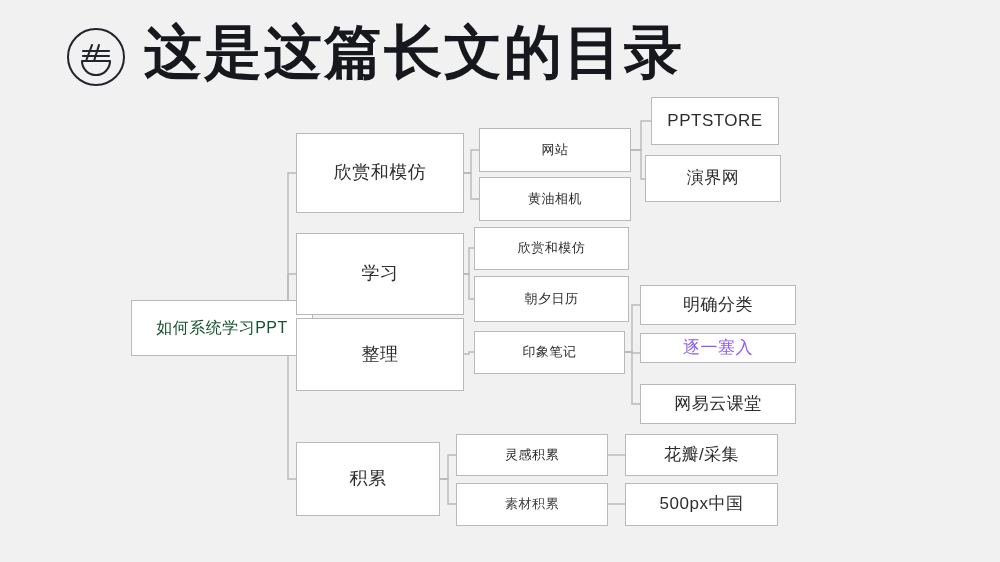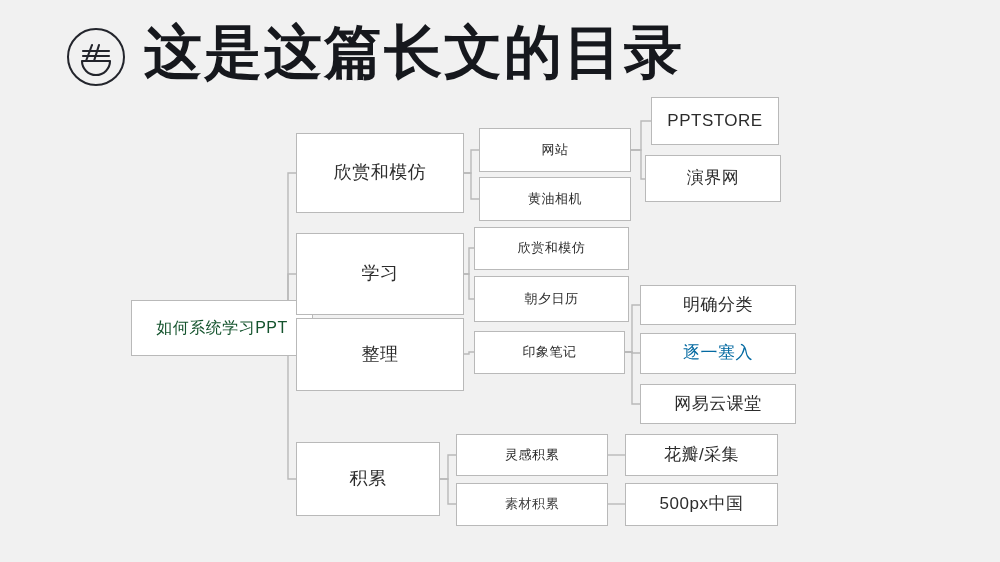--- a/index.html
+++ b/index.html
@@ -158,21 +158,21 @@
       </div>
       <div class="node level-3" style="left: 651px; top: 97px; width: 128px; height: 48px; background: rgb(255, 255, 255); border-color: rgb(185, 185, 185); color: rgb(44, 44, 44);">
         <span>PPTSTORE</span>
       </div>
       <div class="node level-3" style="left: 645px; top: 155px; width: 136px; height: 47px; background: rgb(255, 255, 255); border-color: rgb(185, 185, 185); color: rgb(44, 44, 44);">
         <span>演界网</span>
       </div>
       <div class="node level-3" style="left: 640px; top: 285px; width: 156px; height: 40px; background: rgb(255, 255, 255); border-color: rgb(185, 185, 185); color: rgb(44, 44, 44);">
         <span>明确分类</span>
       </div>
-      <div class="node level-3" style="left: 640px; top: 333px; width: 156px; height: 41px; background: rgb(255, 255, 255); border-color: rgb(185, 185, 185); color: #0369a1;">
+      <div class="node level-3" style="left: 640px; top: 333px; width: 156px; height: 30px; background: rgb(255, 255, 255); border-color: rgb(185, 185, 185); color: #8b5cf6;">
         <span>逐一塞入</span>
       </div>
       <div class="node level-3" style="left: 640px; top: 384px; width: 156px; height: 40px; background: rgb(255, 255, 255); border-color: rgb(185, 185, 185); color: rgb(44, 44, 44);">
         <span>网易云课堂</span>
       </div>
       <div class="node level-3" style="left: 625px; top: 434px; width: 153px; height: 42px; background: rgb(255, 255, 255); border-color: rgb(185, 185, 185); color: rgb(44, 44, 44);">
         <span>花瓣/采集</span>
       </div>
       <div class="node level-3" style="left: 625px; top: 483px; width: 153px; height: 43px; background: rgb(255, 255, 255); border-color: rgb(185, 185, 185); color: rgb(44, 44, 44);">
         <span>500px中国</span>

